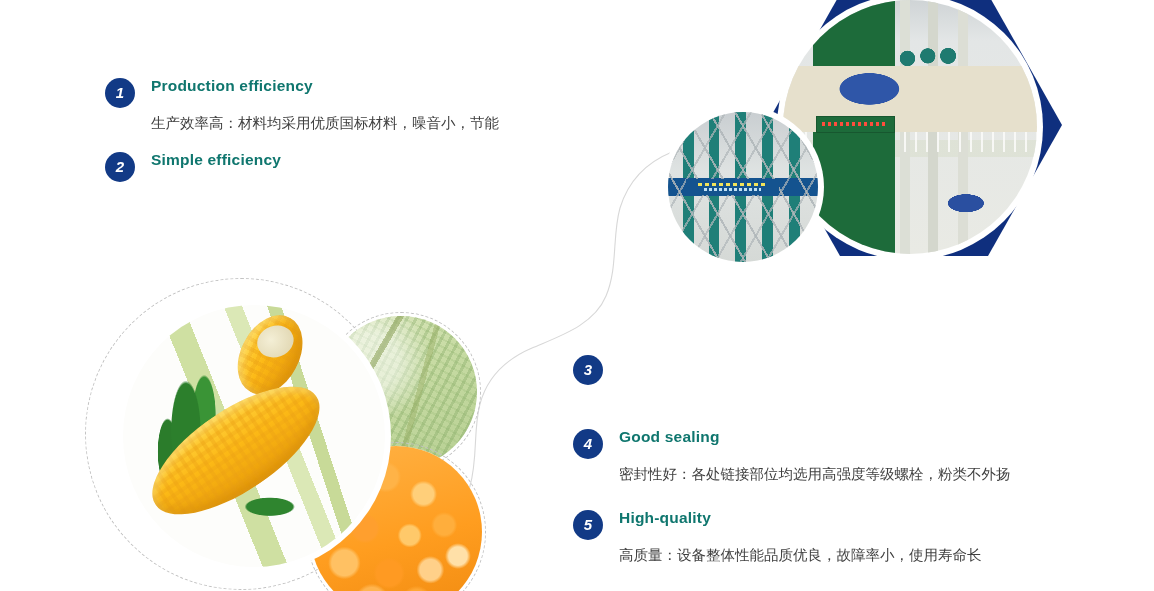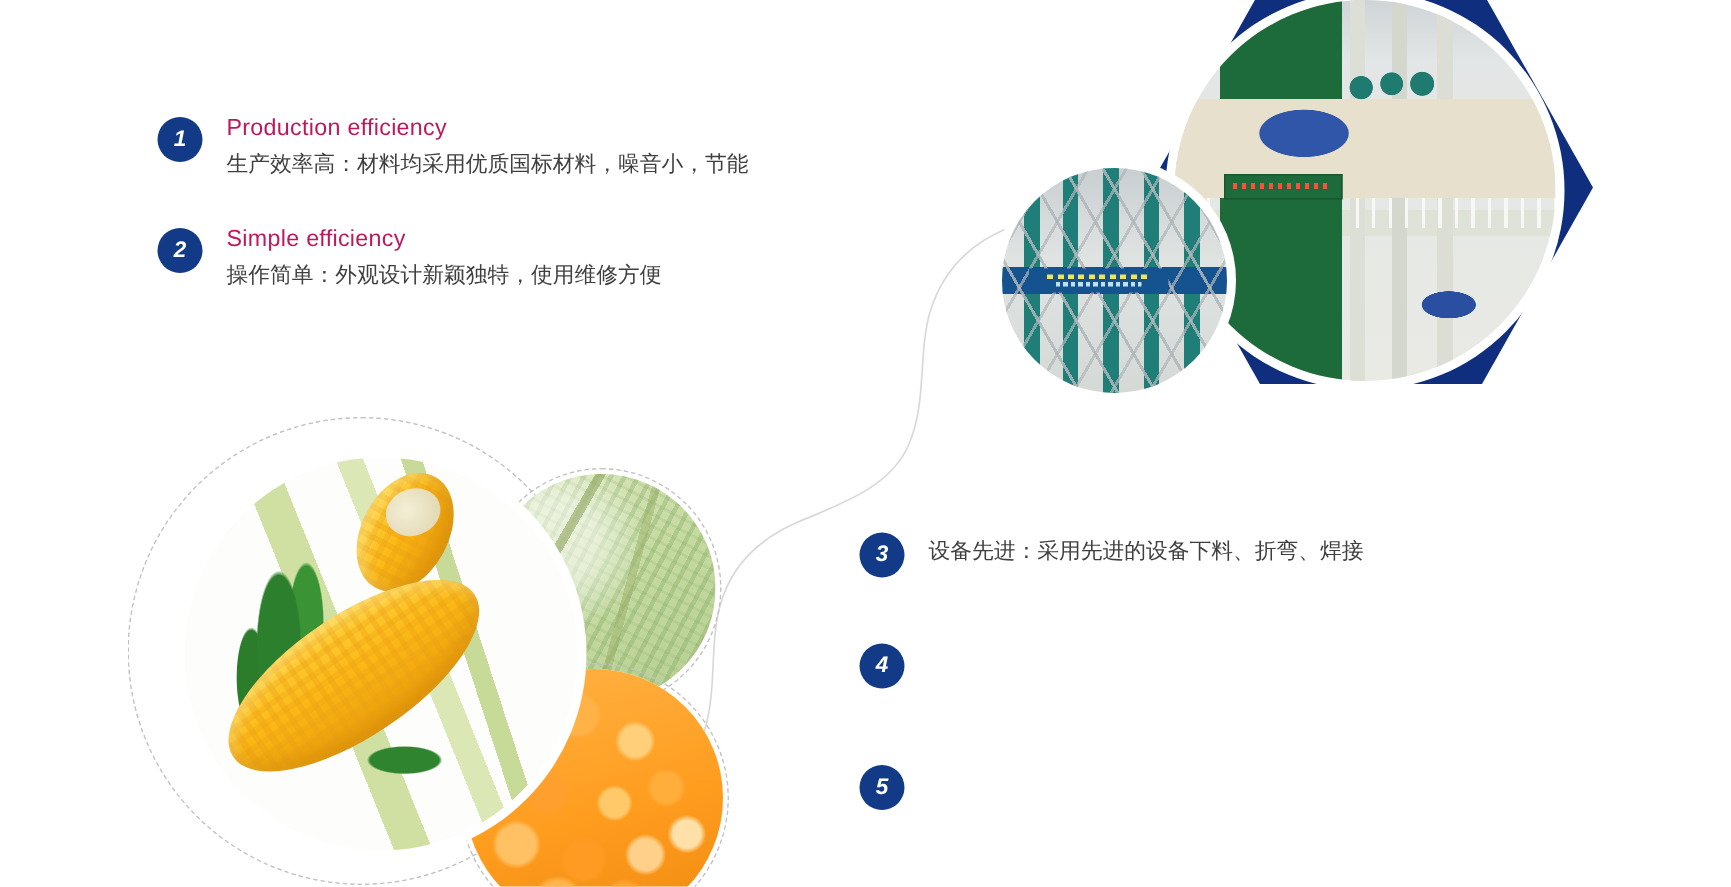--- a/index.html
+++ b/index.html
@@ -34,31 +34,31 @@
     font-style:italic;
     font-weight:bold;
     font-size:15px;
     line-height:30px;
     text-align:center;
     flex:0 0 auto;
     margin-top:2px;
   }
   .ftext { margin-left:16px; }
   .ftitle {
-    color:#be185d;
+    color:#0f766e;
     font-size:15.5px;
     line-height:19px;
     letter-spacing:.2px;
-    font-weight:400;
+    font-weight:700;
   }
   .fdesc {
     color:#3f3f3f;
     font-size:14.5px;
     line-height:21px;
-    margin-top:5px;
+    margin-top:18px;
     font-family:"DejaVu Sans","Liberation Sans",sans-serif;
   }
 
   
   #cluster-top { position:absolute; left:620px; top:-6px; width:534px; height:300px; }
   .hexagon {
     position:absolute;
     left:146px; top:0px;
     width:296px; height:262px;
     background:#0f2f7e;
@@ -309,32 +309,38 @@
     <div class="ftext">
       <div class="ftitle">Production efficiency</div>
       <div class="fdesc">生产效率高：材料均采用优质国标材料，噪音小，节能</div>
     </div>
   </div>
 
   <div class="feature" style="left:105px; top:150px;">
     <div class="badge">2</div>
     <div class="ftext">
       <div class="ftitle">Simple efficiency</div>
-      <div class="fdesc">操作简单：外观设计新颖独特，使用维修方便</div>
     </div>
   </div>
 
   <div class="feature" style="left:573px; top:353px;">
     <div class="badge">3</div>
     <div class="ftext">
-      <div class="fdesc">设备先进：采用先进的设备下料、折弯、焊接</div>
     </div>
   </div>
 
   <div class="feature" style="left:573px; top:427px;">
     <div class="badge">4</div>
+    <div class="ftext">
+      <div class="ftitle">Good sealing</div>
+      <div class="fdesc">密封性好：各处链接部位均选用高强度等级螺栓，粉类不外扬</div>
+    </div>
   </div>
 
   <div class="feature" style="left:573px; top:508px;">
     <div class="badge">5</div>
+    <div class="ftext">
+      <div class="ftitle">High-quality</div>
+      <div class="fdesc">高质量：设备整体性能品质优良，故障率小，使用寿命长</div>
+    </div>
   </div>
 
 </div>
 
 </body></html>

